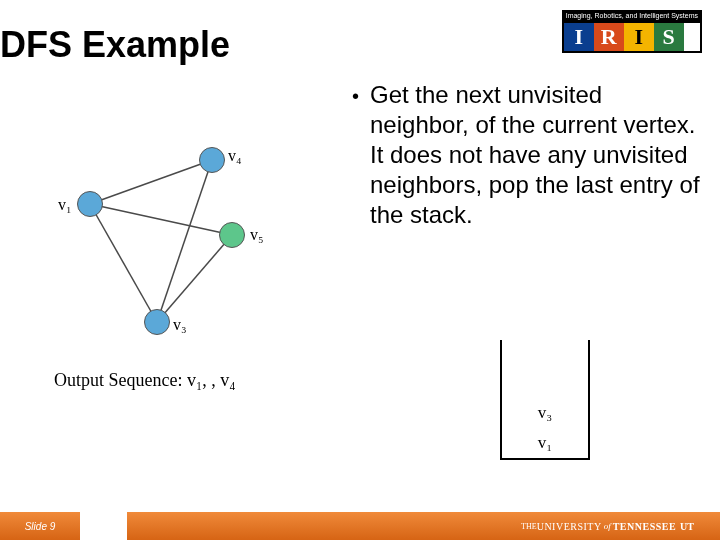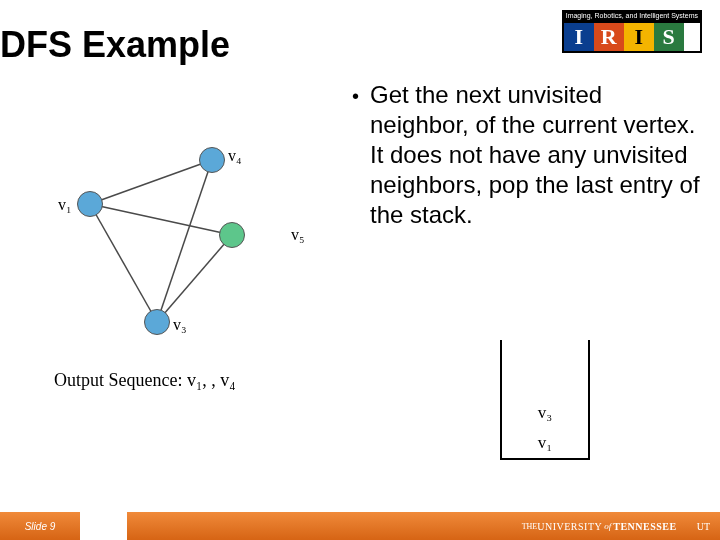--- a/index.html
+++ b/index.html
@@ -149,21 +149,21 @@
     align-items: center;
     justify-content: center;
   }
   .footer-right {
     flex: 1;
     background: #e87722;
     background: linear-gradient(#f08a3a, #d66414);
     display: flex;
     align-items: center;
     justify-content: flex-end;
-    padding-right: 10px;
+    padding-right: 26px;
     color: #fff;
     font-size: 10px;
     font-family: "Times New Roman", serif;
   }
   .footer-right .univ {
     letter-spacing: 0.5px;
     font-family: Liberation Serif, serif;
   }
   .footer-right .tenn {
     font-weight: 700;
@@ -202,21 +202,21 @@
     <line class="edge" x1="152" y1="20" x2="97" y2="182"></line>
     <line class="edge" x1="172" y1="95" x2="97" y2="182"></line>
   </svg>
   <div class="node node-blue" style="left:17px; top:51px;"></div>
   <div class="node node-blue" style="left:139px; top:7px;"></div>
   <div class="node node-green" style="left:159px; top:82px;"></div>
   <div class="node node-blue" style="left:84px; top:169px;"></div>
 
   <div class="nlabel" style="left:-2px; top:56px;">v₁</div>
   <div class="nlabel" style="left:168px; top:7px;">v₄</div>
-  <div class="nlabel" style="left:190px; top:86px;margin-left:41px;">v₅</div>
+  <div class="nlabel" style="left:190px; top:86px;">v₅</div>
   <div class="nlabel" style="left:113px; top:176px;">v₃</div>
 </div>
 
 <div class="output">
   <span class="olabel">Output Sequence:</span>
   <span> </span>
   <span class="oseq">v₁, , v₄</span>
 </div>
 
 <div class="stack">
@@ -225,15 +225,15 @@
 </div>
 
 <div class="footer">
   <div class="footer-left">Slide 9</div>
   <div class="footer-divider"></div>
   <div class="footer-right">
     <span style="font-size:8px">THE </span>
     <span class="univ">UNIVERSITY</span>
     <span style="font-style:italic;font-size:9px;margin:8px 2px">of</span>
     <span class="tenn">TENNESSEE</span>
-    <span style="margin-left:20px;font-weight:400">UT</span>
+    <span style="margin-left:4px;font-weight:700">UT</span>
   </div>
 </div>
 
 </body></html>

